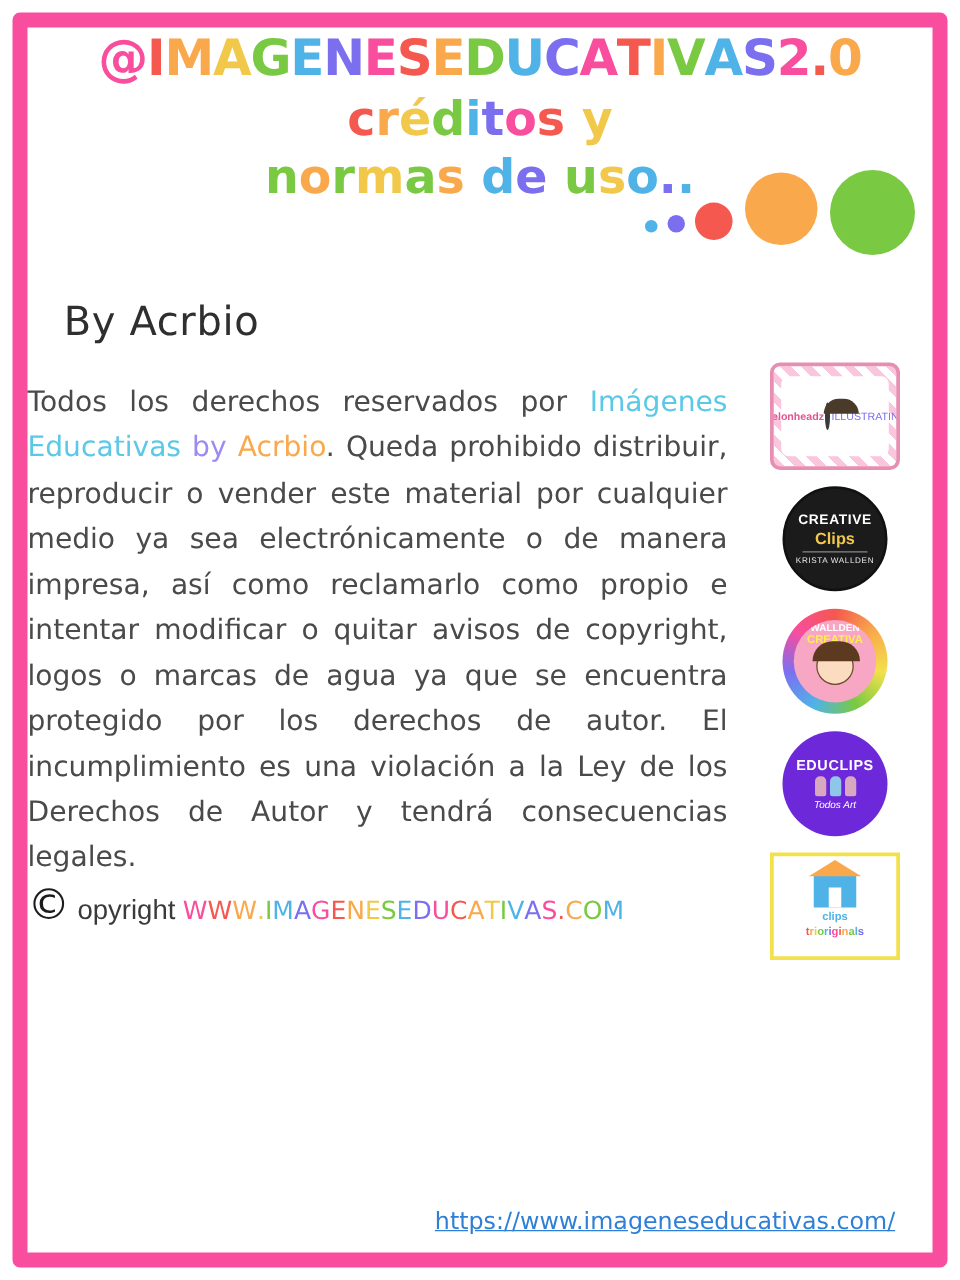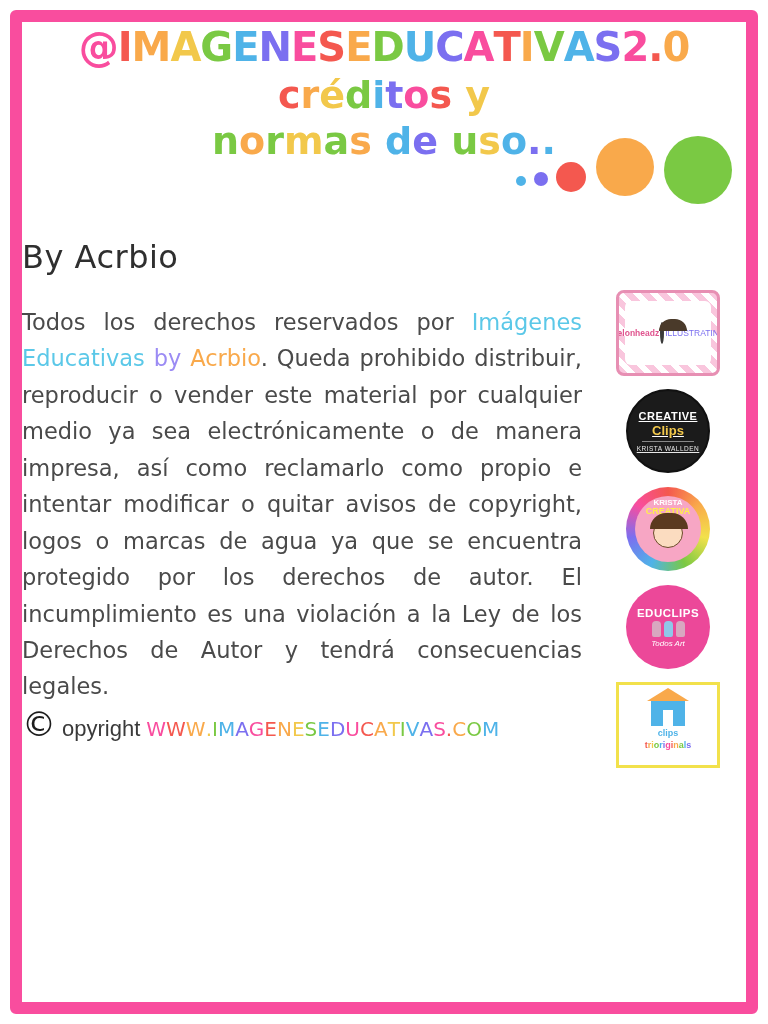--- a/index.html
+++ b/index.html
@@ -106,20 +106,21 @@
     text-align: justify;
     letter-spacing: 0.2px;
     color: #4a4a4a;
   }
 
   .byline {
     margin-top: 20px;
     font-size: 32px;
     color: #2f2f2f;
     letter-spacing: 0.5px;
+    padding-left: 29px;
   }
 
   .para2 {
     width: 560px;
     margin-top: 28px;
     font-size: 22.5px;
     line-height: 1.62;
     text-align: justify;
     color: #4a4a4a;
   }
@@ -231,21 +232,20 @@
 
   
   .b2 { display: flex; align-items: center; justify-content: center; }
   .b2 .circ {
     width: 84px; height: 84px; border-radius: 50%;
     background: #1b1b1b;
     display: flex; flex-direction: column;
     align-items: center; justify-content: center;
     color: #ffffff; gap: 1px;
     border: 2px solid #111;
-    text-decoration: underline;
   }
   .b2 .l1 { font-size: 11px; font-weight: bold; letter-spacing: 0.5px; }
   .b2 .l2 { font-size: 13px; font-weight: bold; color: #f2c84b; }
   .b2 .l3 { font-size: 6.5px; letter-spacing: 0.5px; opacity: .9; }
   .b2 .rule { width: 52px; height: 1px; background: #888; margin: 2px 0; }
 
   
   .b3 { display: flex; align-items: center; justify-content: center; }
   .b3 .ring {
     width: 84px; height: 84px; border-radius: 50%;
@@ -267,21 +267,21 @@
   }
   .b3 .girl:before {
     content: ""; position: absolute; left: -4px; top: -6px;
     width: 38px; height: 16px; background: #5b3a1f; border-radius: 18px 18px 0 0;
   }
 
   
   .b4 { display: flex; align-items: center; justify-content: center; }
   .b4 .circ {
     width: 84px; height: 84px; border-radius: 50%;
-    background: #ec4899; color: #fff;
+    background: #6d28d9; color: #fff;
     display: flex; flex-direction: column; align-items: center; justify-content: center;
     gap: 2px;
   }
   .b4 .l1 { font-size: 11.5px; font-weight: bold; letter-spacing: 0.5px; }
   .b4 .figs { display: flex; gap: 3px; }
   .b4 .fig { width: 9px; height: 16px; background: #d8a7c0; border-radius: 4px 4px 2px 2px; }
   .b4 .fig.b { background: #8fc7e8; }
   .b4 .l2 { font-size: 8px; font-style: italic; }
 
   
@@ -355,21 +355,21 @@
             <div class="l1">CREATIVE</div>
             <div class="l2">Clips</div>
             <div class="rule"></div>
             <div class="l3">KRISTA WALLDEN</div>
           </div>
         </div>
 
         <div class="badge b3">
           <div class="ring">
             <div class="core">
-              <div class="ttl">KRISTA</div>
+              <div class="ttl">WALLDEN</div>
               <div class="ttl2">CREATIVA</div>
               <div class="girl"></div>
             </div>
           </div>
         </div>
 
         <div class="badge b4">
           <div class="circ">
             <div class="l1">EDUCLIPS</div>
             <div class="figs">
@@ -383,16 +383,19 @@
 
         <div class="badge b5">
           <div class="house">
               <div class="door"></div>
             </div>
           <div class="l1">clips</div>
           <div class="l2" id="trio-rainbow"><span style="color: rgb(244, 88, 79);">t</span><span style="color: rgb(249, 169, 75);">r</span><span style="color: rgb(242, 200, 75);">i</span><span style="color: rgb(122, 201, 67);">o</span><span style="color: rgb(79, 179, 232);">r</span><span style="color: rgb(123, 111, 240);">i</span><span style="color: rgb(249, 77, 158);">g</span><span style="color: rgb(244, 88, 79);">i</span><span style="color: rgb(249, 169, 75);">n</span><span style="color: rgb(122, 201, 67);">a</span><span style="color: rgb(79, 179, 232);">l</span><span style="color: rgb(123, 111, 240);">s</span></div>
         </div>
       </div>
 
+      <div class="link-row">
+        <a class="link" href="#">https://www.imageneseducativas.com/</a>
+      </div>
 
     </div>
   </div>
 </div>
 
 </body></html>

